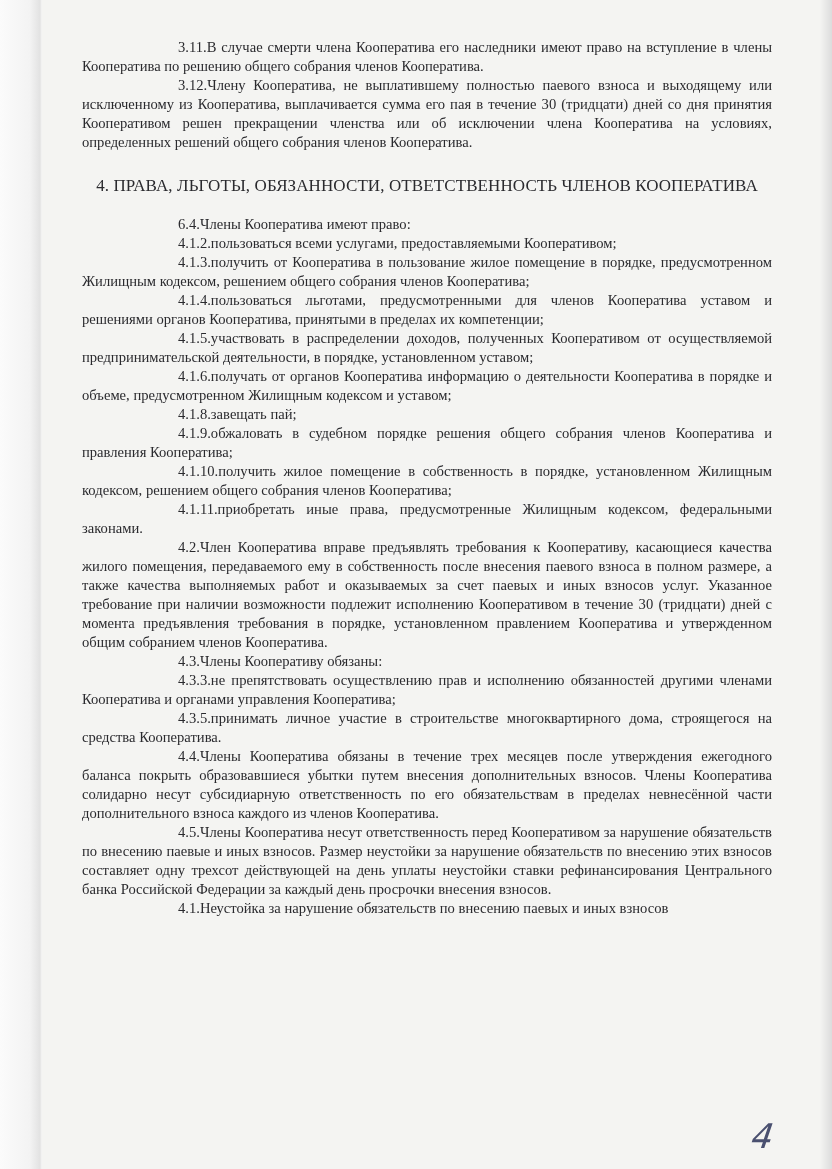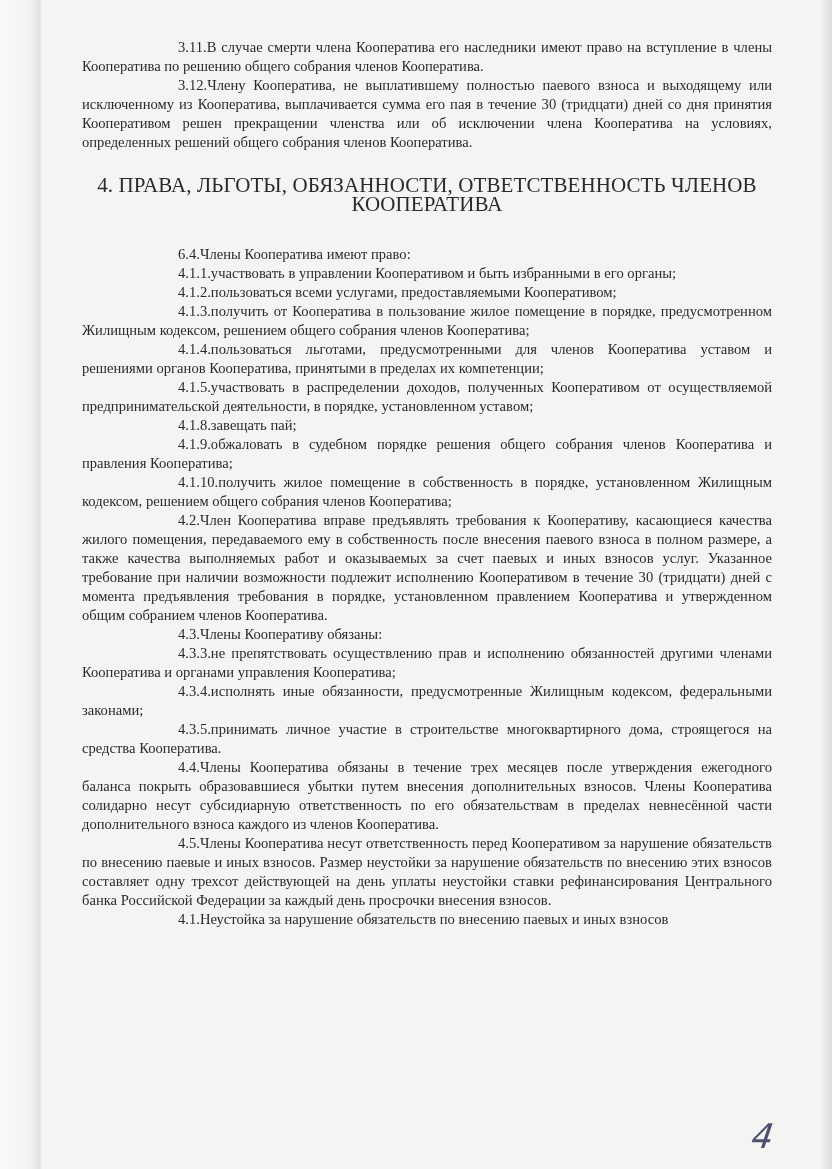--- a/index.html
+++ b/index.html
@@ -20,22 +20,22 @@
     position: absolute; left: 82px; top: 38px; width: 690px;
     font-family: "Liberation Serif", serif;
     font-size: 14.6px; line-height: 19px;
     color: #2a2a2e;
     text-align: justify;
   }
   .p { margin: 0; text-indent: 48px; }
   .num { display: inline-block; min-width: 44px; }
   .num.wide { min-width: 54px; }
   .heading {
-    text-align: center; text-indent: 0; font-size: 21px;
-    margin: 24px 0 31px 0; letter-spacing: 0.1px;
+    text-align: center; text-indent: 0; font-size: 17px;
+    margin: 24px 0 20px 0; letter-spacing: 0.1px;
   }
   .page-number {
     position: absolute; left: 752px; top: 1116px;
     font-family: "DejaVu Sans", sans-serif; font-style: italic;
     font-size: 34px; color: #4a5070; transform: skewX(-8deg);
   }
 </style>
 </head>
 <body>
 
@@ -43,32 +43,32 @@
 <div class="scan-edge-right"></div>
 
 <div class="page">
   <p class="p"><span class="num">3.11.</span><span>В случае смерти члена Кооператива его наследники имеют право на вступление в члены Кооператива по решению общего собрания членов Кооператива.</span></p>
   <p class="p"><span class="num">3.12.</span><span>Члену Кооператива, не выплатившему полностью паевого взноса и выходящему или исключенному из Кооператива, выплачивается сумма его пая в течение 30 (тридцати) дней со дня принятия Кооперативом решен прекращении членства или об исключении члена Кооператива на условиях, определенных решений общего собрания членов Кооператива.</span></p>
 
   <p class="p heading">4. ПРАВА, ЛЬГОТЫ, ОБЯЗАННОСТИ, ОТВЕТСТВЕННОСТЬ ЧЛЕНОВ КООПЕРАТИВА</p>
 
   <div id="clauses">
       <p class="p"><span class="num">6.4.</span><span>Члены Кооператива имеют право:</span></p>
-      <p class="p"><span class="num">4.1.1.</span><span>участвовать в управлении Кооперативом и быть избранными в его органы;</span></p>
       <p class="p"><span class="num">4.1.2.</span><span>пользоваться всеми услугами, предоставляемыми Кооперативом;</span></p>
       <p class="p"><span class="num">4.1.3.</span><span>получить от Кооператива в пользование жилое помещение в порядке, предусмотренном Жилищным кодексом, решением общего собрания членов Кооператива;</span></p>
       <p class="p"><span class="num">4.1.4.</span><span>пользоваться льготами, предусмотренными для членов Кооператива уставом и решениями органов Кооператива, принятыми в пределах их компетенции;</span></p>
       <p class="p"><span class="num">4.1.5.</span><span>участвовать в распределении доходов, полученных Кооперативом от осуществляемой предпринимательской деятельности, в порядке, установленном уставом;</span></p>
+      <p class="p"><span class="num">4.1.6.</span><span>получать от органов Кооператива информацию о деятельности Кооператива в порядке и объеме, предусмотренном Жилищным кодексом и уставом;</span></p>
       <p class="p"><span class="num">4.1.8.</span><span>завещать пай;</span></p>
       <p class="p"><span class="num">4.1.9.</span><span>обжаловать в судебном порядке решения общего собрания членов Кооператива и правления Кооператива;</span></p>
       <p class="p"><span class="num wide">4.1.10.</span><span>получить жилое помещение в собственность в порядке, установленном Жилищным кодексом, решением общего собрания членов Кооператива;</span></p>
+      <p class="p"><span class="num wide">4.1.11.</span><span>приобретать иные права, предусмотренные Жилищным кодексом, федеральными законами.</span></p>
       <p class="p"><span class="num">4.2.</span><span>Член Кооператива вправе предъявлять требования к Кооперативу, касающиеся качества жилого помещения, передаваемого ему в собственность после внесения паевого взноса в полном размере, а также качества выполняемых работ и оказываемых за счет паевых и иных взносов услуг. Указанное требование при наличии возможности подлежит исполнению Кооперативом в течение 30 (тридцати) дней с момента предъявления требования в порядке, установленном правлением Кооператива и утвержденном общим собранием членов Кооператива.</span></p>
       <p class="p"><span class="num">4.3.</span><span>Члены Кооперативу обязаны:</span></p>
       <p class="p"><span class="num">4.3.3.</span><span>не препятствовать осуществлению прав и исполнению обязанностей другими членами Кооператива и органами управления Кооператива;</span></p>
-      <p class="p"><span class="num">4.3.4.</span><span>исполнять иные обязанности, предусмотренные Жилищным кодексом, федеральными законами;</span></p>
       <p class="p"><span class="num">4.3.5.</span><span>принимать личное участие в строительстве многоквартирного дома, строящегося на средства Кооператива.</span></p>
       <p class="p"><span class="num">4.4.</span><span>Члены Кооператива обязаны в течение трех месяцев после утверждения ежегодного баланса покрыть образовавшиеся убытки путем внесения дополнительных взносов. Члены Кооператива солидарно несут субсидиарную ответственность по его обязательствам в пределах невнесённой части дополнительного взноса каждого из членов Кооператива.</span></p>
       <p class="p"><span class="num">4.5.</span><span>Члены Кооператива несут ответственность перед Кооперативом за нарушение обязательств по внесению паевые и иных взносов. Размер неустойки за нарушение обязательств по внесению этих взносов составляет одну трехсот действующей на день уплаты неустойки ставки рефинансирования Центрального банка Российской Федерации за каждый день просрочки внесения взносов.</span></p>
       <p class="p"><span class="num">4.1.</span><span>Неустойка  за нарушение обязательств по внесению паевых и иных взносов</span></p>
     </div>
 </div>
 
 <div class="page-number">4</div>
 
 </body></html>

